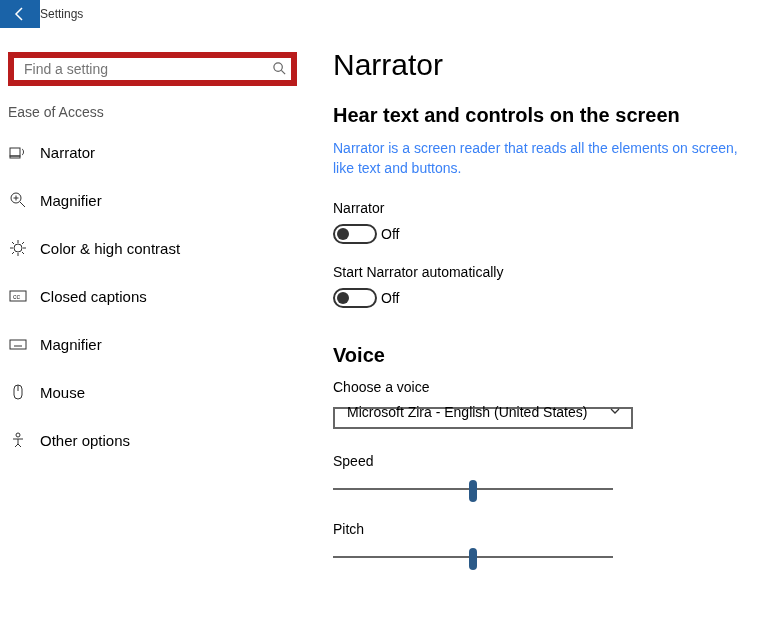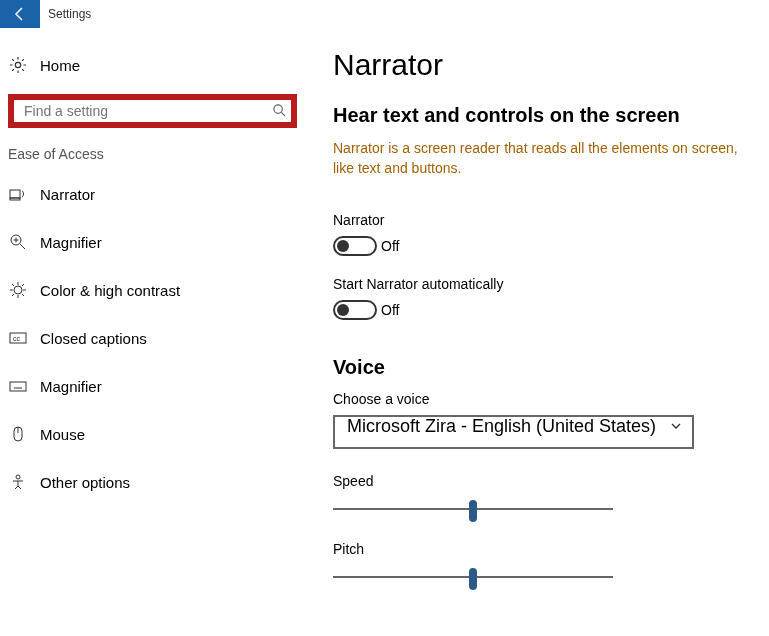--- a/index.html
+++ b/index.html
@@ -1,21 +1,21 @@
 <!DOCTYPE html>
 <html><head>
 <meta charset="utf-8">
 <style>
   * { box-sizing: border-box; margin: 0; padding: 0; font-family: "Segoe UI", Arial, sans-serif; }
   body { background: #ffffff; color: #000; width: 769px; height: 636px; overflow: hidden; position: relative; }
 
   .titlebar { height: 28px; display: flex; align-items: center; }
   .back-btn { width: 40px; height: 28px; background: #1a63a8; display: flex; align-items: center; justify-content: center; cursor: pointer; }
   .back-btn svg { width: 16px; height: 16px; }
-  .titlebar-title { margin-left: 8px; font-size: 12px; color: #333; }
+  .titlebar-title { margin-left: 0; font-size: 12px; color: #333; }
 
   .content { display: flex; height: calc(100% - 28px); }
 
   .sidebar { width: 305px; padding: 16px 8px 0 8px; }
   .home-row { display: flex; align-items: center; padding: 12px 0 12px 0; cursor: pointer; }
   .home-row .icon, .nav-item .icon { width: 20px; display: flex; justify-content: center; margin-right: 12px; }
   .home-row span.label { font-size: 15px; }
 
   .search-wrap { margin: 8px 0 18px 0; }
   .search { width: 100%; height: 34px; border: 6px solid #b91c1c; padding: 0 34px 0 10px; font-size: 14px; color: #555; background: #fff; }
@@ -24,29 +24,29 @@
 
   .category { font-size: 14px; color: #555; margin: 10px 0 8px 0; padding-left: 0; }
 
   .nav-item { display: flex; align-items: center; height: 48px; cursor: pointer; font-size: 15px; }
   .nav-item .icon svg { width: 18px; height: 18px; }
 
   .main { flex: 1; padding: 20px 0 0 28px; }
   .page-title { font-size: 30px; font-weight: 400; margin-bottom: 22px; }
   .section-title { font-size: 20px; font-weight: 700; margin-bottom: 12px; }
   .section-title.voice { margin-top: 36px; }
-  .desc { font-size: 14px; color: #a16207; line-height: 1.4; margin-bottom: 34px; max-width: 420px; }
+  .desc { font-size: 14px; color: #3b82f6; line-height: 1.4; margin-bottom: 22px; max-width: 420px; }
 
   .field-label { font-size: 14px; margin-bottom: 8px; }
   .toggle-row { display: flex; align-items: center; margin-bottom: 20px; }
   .toggle { width: 44px; height: 20px; border: 2px solid #333; border-radius: 10px; position: relative; cursor: pointer; background: #fff; }
   .toggle .knob { width: 12px; height: 12px; background: #333; border-radius: 50%; position: absolute; top: 2px; left: 2px; }
   .toggle-state { margin-left: 4px; font-size: 14px; }
 
-  .select { display: inline-flex; align-items: center; justify-content: space-between; border: 2px solid #666; height: 34px; padding: 0 10px 12px 12px; font-size: 18px; cursor: pointer; min-width: 300px; margin-bottom: 24px; }
+  .select { display: inline-flex; align-items: center; justify-content: space-between; border: 2px solid #666; height: 22px; padding: 0 10px 12px 12px; font-size: 14px; cursor: pointer; min-width: 300px; margin-bottom: 24px; }
   .select .chev { margin-left: 14px; }
 
   .slider-wrap { margin-bottom: 20px; }
   .slider { width: 280px; height: 24px; position: relative; }
   .slider .track { position: absolute; top: 11px; left: 0; right: 0; height: 2px; background: #666; }
   .slider .thumb { position: absolute; top: 3px; left: 50%; transform: translateX(-50%); width: 8px; height: 22px; background: #2b5a88; border-radius: 4px; cursor: pointer; }
 </style>
 </head>
 <body>
 
@@ -56,29 +56,20 @@
         <path d="M10 2 L4 8 L10 14" stroke="#fff" stroke-width="1.5" fill="none"></path>
       </svg>
   </div>
   <div class="titlebar-title">Settings</div>
 </div>
 
 <div class="content">
 
   <div class="sidebar">
 
-    <div class="home-row">
-      <span class="icon">
-        <svg viewBox="0 0 20 20" width="18" height="18">
-            <circle cx="10" cy="10" r="3" fill="none" stroke="#333" stroke-width="1.3"></circle>
-            <path d="M10 1v3M10 16v3M1 10h3M16 10h3M3.5 3.5l2 2M14.5 14.5l2 2M16.5 3.5l-2 2M5.5 14.5l-2 2" stroke="#333" stroke-width="1.3"></path>
-          </svg>
-      </span>
-      <span class="label">Home</span>
-    </div>
 
     <div class="search-wrap">
       <input class="search" placeholder="Find a setting" style="">
       <span class="search-icon">
         <svg viewBox="0 0 16 16" width="15" height="15">
             <circle cx="6.5" cy="6.5" r="4.5" stroke="#666" stroke-width="1.3" fill="none"></circle>
             <line x1="10" y1="10" x2="14" y2="14" stroke="#666" stroke-width="1.3"></line>
           </svg>
       </span>
     </div>

